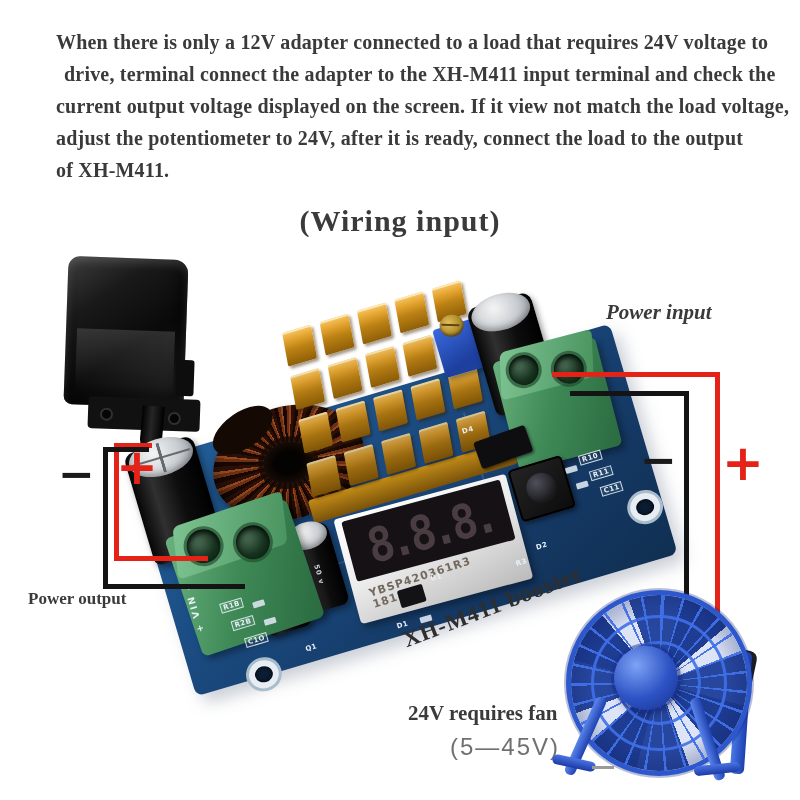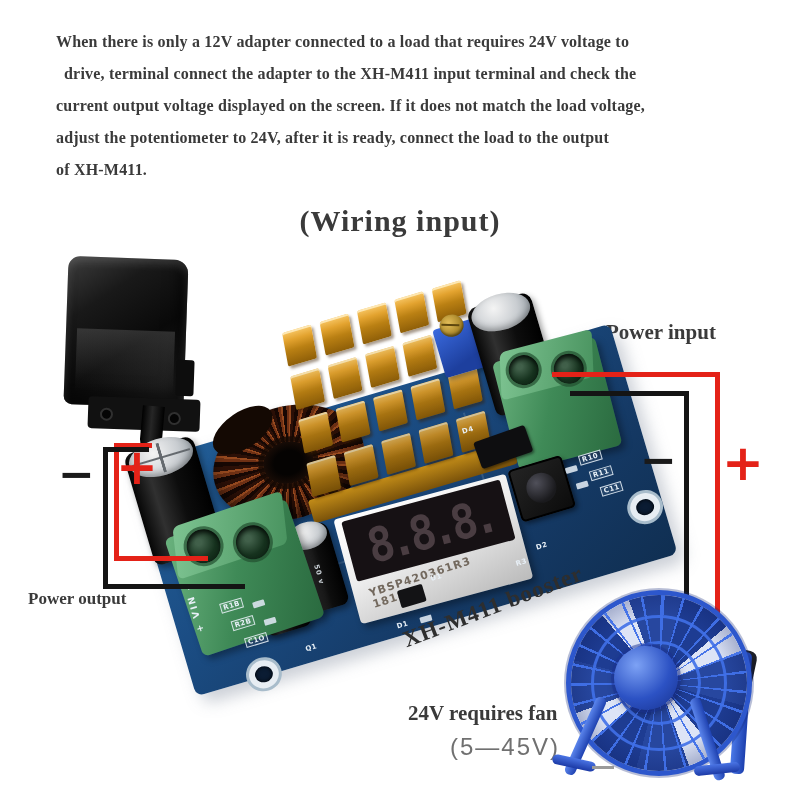--- a/index.html
+++ b/index.html
@@ -1,32 +1,32 @@
 <!DOCTYPE html>
 <html style="--wire-red: #e42218; --wire-black: #141414; --pcb-blue: #1a4a7e; --heatsink-gold: #d79a1f; --terminal-green: #4f9a63; --fan-blue: #2d57cc; --text-dark: #3a3a3a; --text-gray: #707070;"><head>
 <meta charset="utf-8">
 <style>
   html,body{margin:0;padding:0;background:#fff;}
   .canvas{position:relative;width:800px;height:800px;background:#fff;overflow:hidden;
           font-family:"Liberation Serif",serif;color:#3a3a3a;}
   .abs{position:absolute;}
 
   
-  .instructions{left:56px;top:26px;width:706px;font-size:16px;font-weight:700;
+  .instructions{left:56px;top:26px;width:706px;font-size:20px;font-weight:700;
                 color:var(--text-dark);line-height:32px;letter-spacing:.2px;}
   .instructions .line{white-space:nowrap;}
   .instructions .line:nth-child(2){padding-left:8px;}
 
   .wiring-title{left:0;top:204px;width:800px;text-align:center;font-size:30px;
                 font-weight:700;color:var(--text-dark);letter-spacing:1px;}
 
   
   .lbl{font-weight:700;color:var(--text-dark);white-space:nowrap;}
   .lbl-adapter{left:168px;top:299px;font-size:21px;}
-  .lbl-pin{left:606px;top:320px;font-size:21px;}
+  .lbl-pin{left:606px;top:300px;font-size:21px;font-style:italic;}
   .lbl-pout{left:28px;top:589px;font-size:17px;}
   .lbl-fan{left:408px;top:701px;font-size:21px;}
   .lbl-range{left:450px;top:733px;font-family:"Liberation Sans",sans-serif;font-weight:400;
              font-size:24px;color:var(--text-gray);letter-spacing:2px;}
   .lbl-booster{left:404px;top:628px;font-size:23px;transform:rotate(-21deg);
                transform-origin:left center;letter-spacing:1px;color:#2e2e2e;z-index:6;}
 
   
   .adapter-body{left:66px;top:258px;width:120px;height:148px;transform:rotate(2deg);
     background:linear-gradient(145deg,#3d3d3d 0%,#191919 28%,#0a0a0a 58%,#222 100%);
@@ -174,21 +174,21 @@
   .fan-dash{left:592px;top:766px;width:22px;height:3px;background:#9a9a9a;z-index:5;}
 </style>
 </head>
 <body>
 
 <div class="canvas">
 
   <div class="abs instructions">
     <div class="line">When there is only a 12V adapter connected to a load that requires 24V voltage to</div>
     <div class="line">drive, terminal connect the adapter to the XH-M411 input terminal and check the</div>
-    <div class="line">current output voltage displayed on the screen. If it does not match the load voltage,</div>
+    <div class="line">current output voltage displayed on the screen. If it view not match the load voltage,</div>
     <div class="line">adjust the potentiometer to 24V, after it is ready, connect the load to the output</div>
     <div class="line">of XH-M411.</div>
   </div>
 
   <div class="abs wiring-title">(Wiring input)</div>
 
   <div class="abs adapter-body"></div>
   <div class="abs adapter-shine"></div>
   <div class="abs adapter-flange">
     <div class="adapter-hole abs" style="left:12px;top:11px;"></div>

